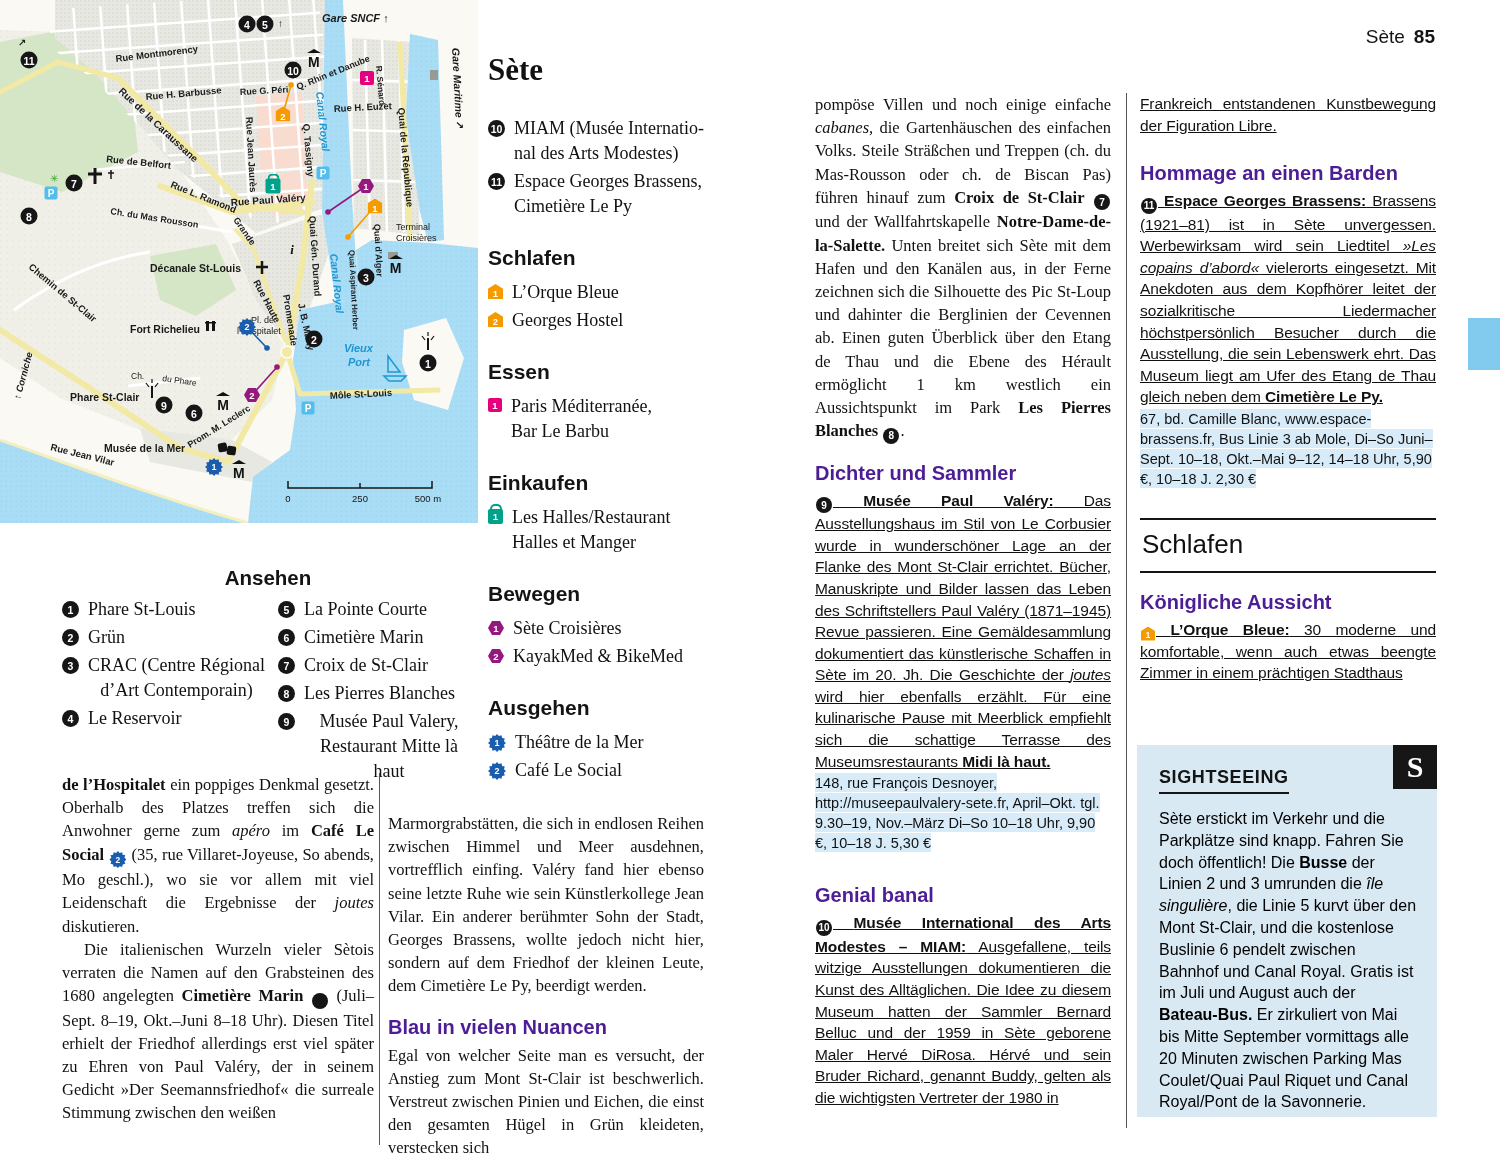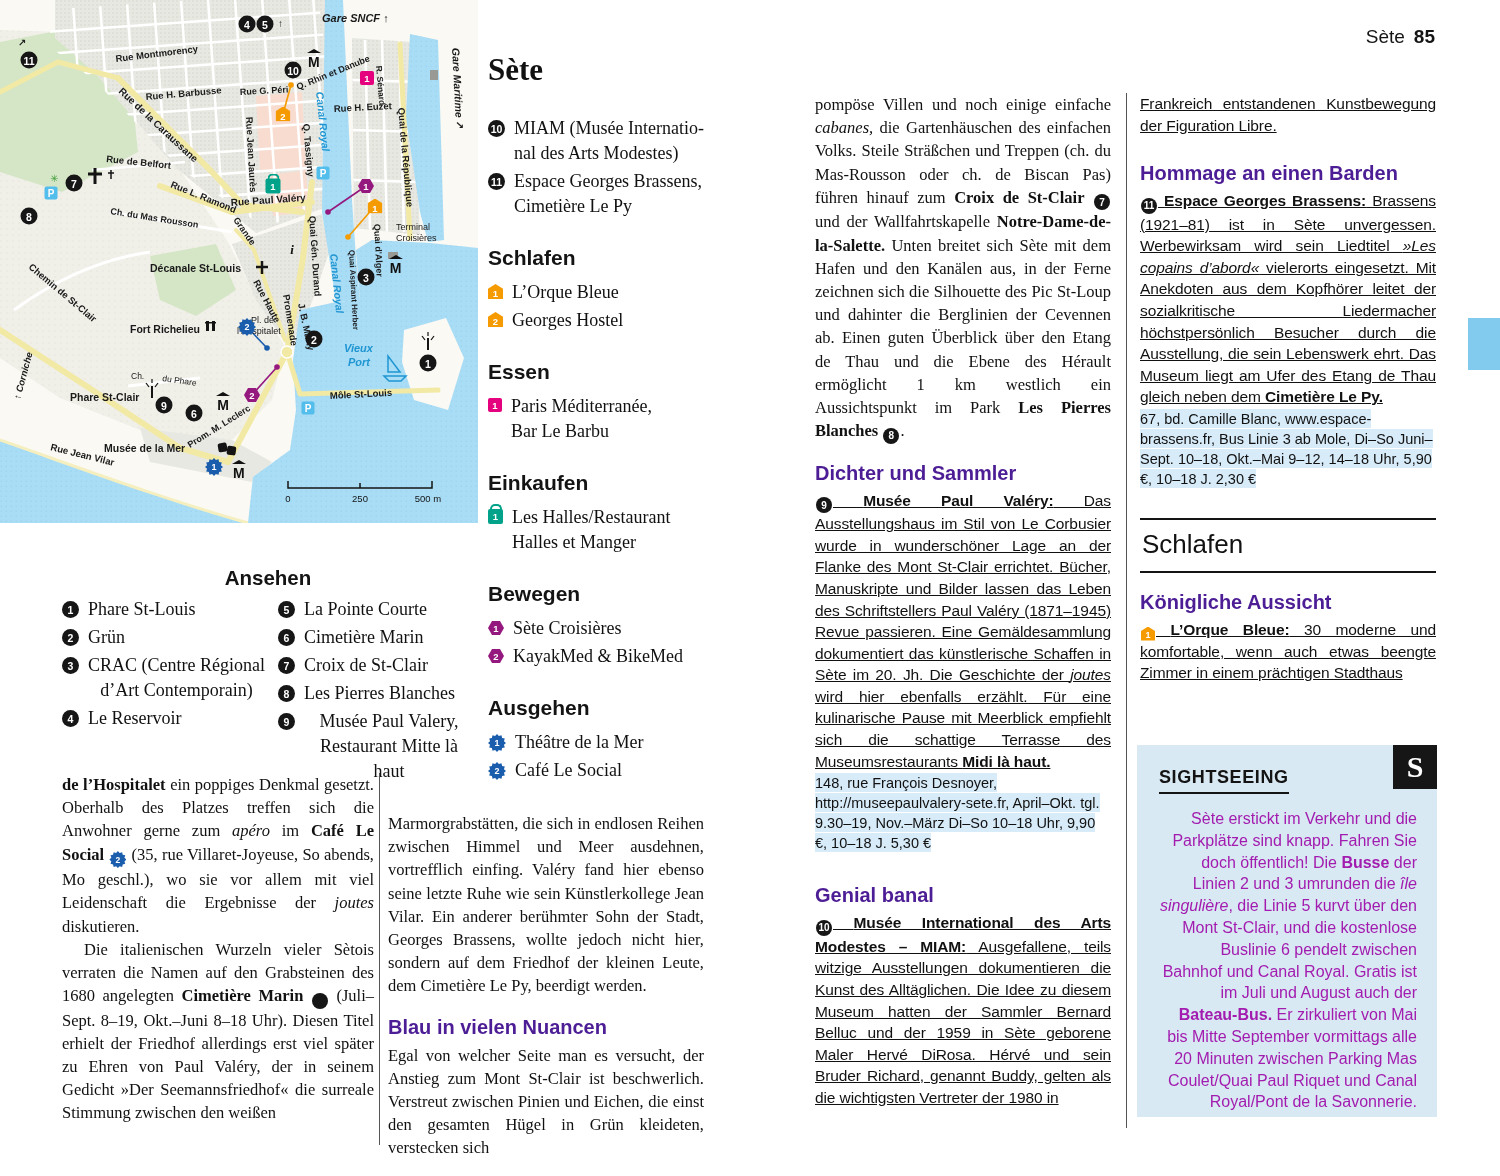--- a/index.html
+++ b/index.html
@@ -70,21 +70,21 @@
   .col .mk { width:16px; height:16px; font-size:10px; margin:0 1px; display:inline-flex; }
   .col .mk.out { width:17px; height:17px; font-size:8.5px; }
   .col .mk.hotel { width:14px; height:14px; font-size:9px; }
   .vline { position:absolute; width:1px; background:#555; }
 
   
   .sbox { position:absolute; left:1137px; top:745px; width:300px; height:372px;
           background:#D9E9F3; padding:22px 20px 0 22px; font-family:"Liberation Sans",sans-serif; }
   .sbox h4 { font-size:18px; font-weight:700; letter-spacing:.6px; border-bottom:2px solid #141414;
              display:inline-block; padding-bottom:4px; margin:0 0 14px; }
-  .sbox .sb { font-size:16px; line-height:21.8px; text-align:right; color:#a21caf; }
+  .sbox .sb { font-size:16px; line-height:21.8px; text-align:left; color:#000000; }
   .sletter { position:absolute; top:0; right:0; width:44px; height:44px; background:#161616; color:#fff;
              font:700 30px "Liberation Serif",serif; display:flex; align-items:center; justify-content:center; }
 
   .edge-tab { position:absolute; left:1468px; top:318px; width:32px; height:52px; background:#82CBEF; }
 </style>
 </head>
 <body>
 
 <div class="pagehead">
   <span>Sète</span><span class="pg">85</span>

